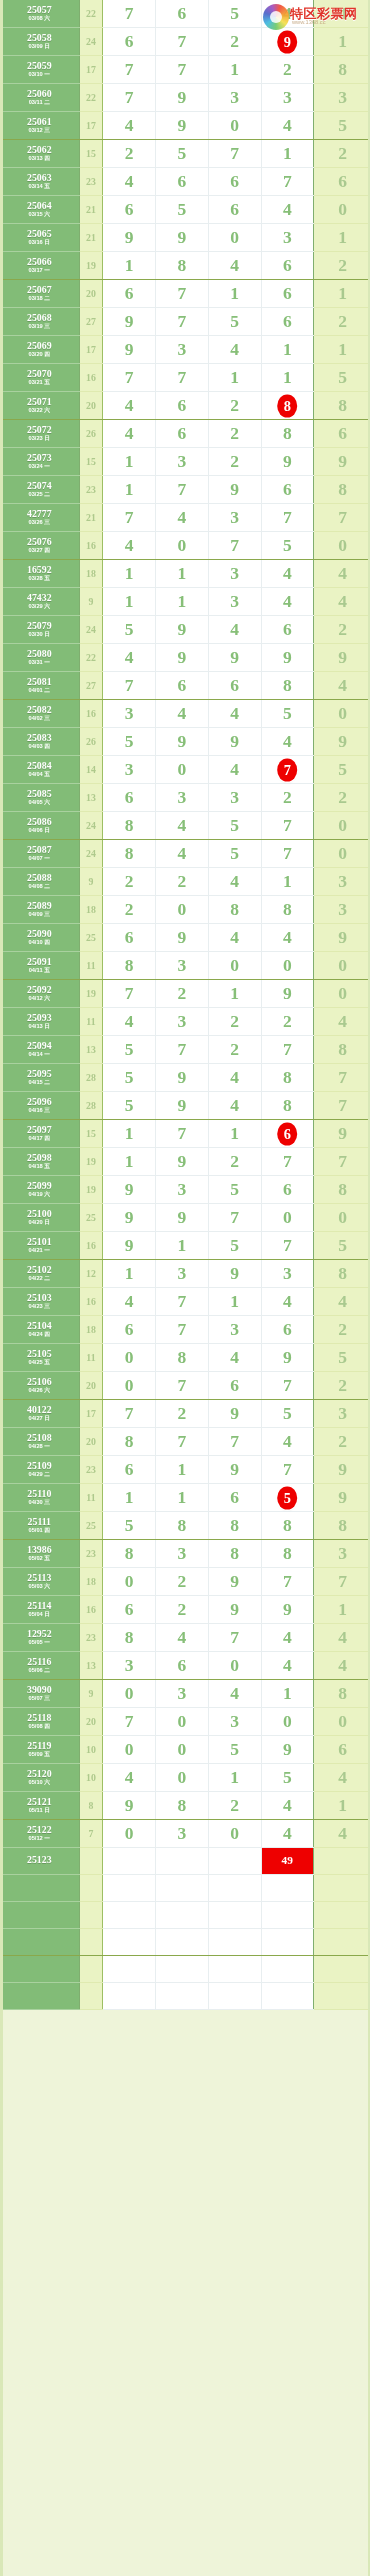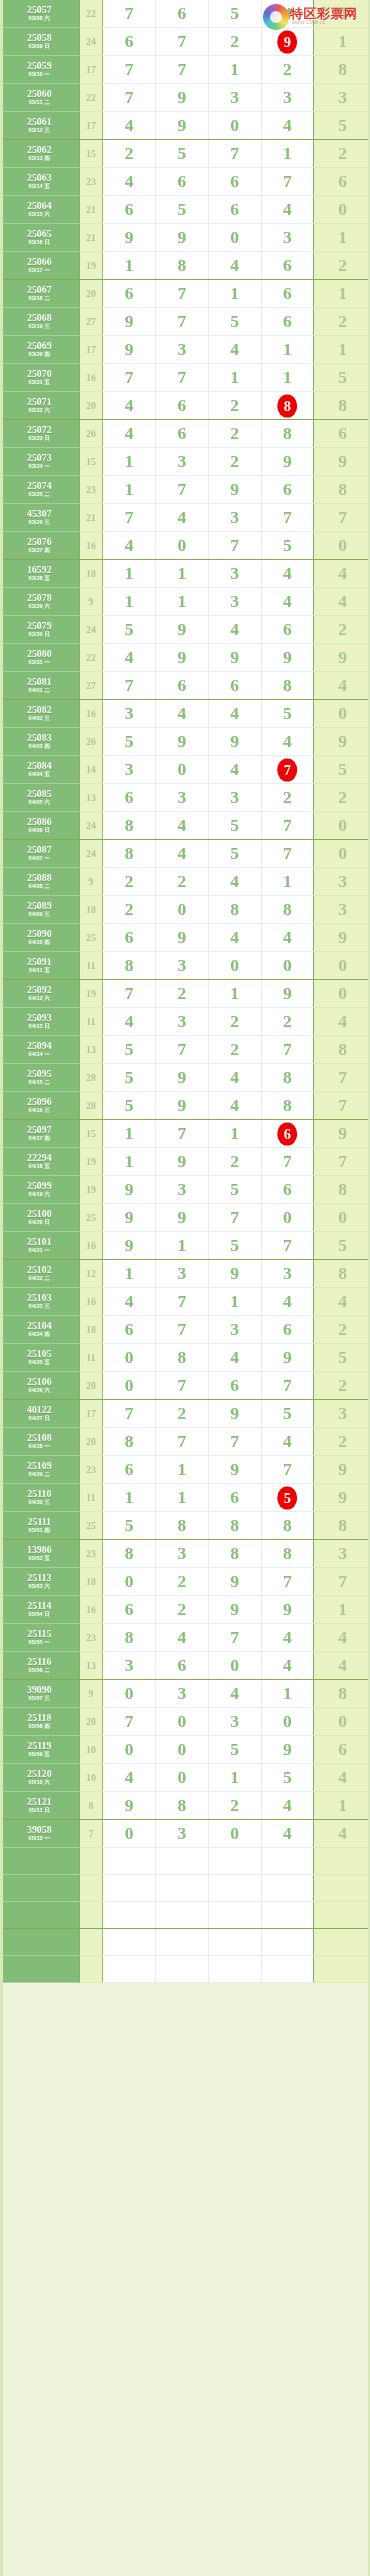--- a/index.html
+++ b/index.html
@@ -374,21 +374,21 @@
           </td>
           <td class="sum">23</td>
           <td class="dig">1</td>
           <td class="dig">7</td>
           <td class="dig">9</td>
           <td class="dig lastdig">6</td>
           <td class="tail">8</td>
         </tr>
         <tr class="row">
           <td class="issue">
-            <div class="no">45307</div>
+            <div class="no">42777</div>
             <div class="dt">03/26 三</div>
           </td>
           <td class="sum">21</td>
           <td class="dig">7</td>
           <td class="dig">4</td>
           <td class="dig">3</td>
           <td class="dig lastdig">7</td>
           <td class="tail">7</td>
         </tr>
         <tr class="row sep">
@@ -410,21 +410,21 @@
           </td>
           <td class="sum">18</td>
           <td class="dig">1</td>
           <td class="dig">1</td>
           <td class="dig">3</td>
           <td class="dig lastdig">4</td>
           <td class="tail">4</td>
         </tr>
         <tr class="row">
           <td class="issue">
-            <div class="no">25078</div>
+            <div class="no">47432</div>
             <div class="dt">03/29 六</div>
           </td>
           <td class="sum">9</td>
           <td class="dig">1</td>
           <td class="dig">1</td>
           <td class="dig">3</td>
           <td class="dig lastdig">4</td>
           <td class="tail">4</td>
         </tr>
         <tr class="row">
@@ -654,21 +654,21 @@
           <td class="dig">1</td>
           <td class="dig">7</td>
           <td class="dig">1</td>
           <td class="dig lastdig">
             <span class="marker">6</span>
           </td>
           <td class="tail">9</td>
         </tr>
         <tr class="row">
           <td class="issue">
-            <div class="no">22294</div>
+            <div class="no">25098</div>
             <div class="dt">04/18 五</div>
           </td>
           <td class="sum">19</td>
           <td class="dig">1</td>
           <td class="dig">9</td>
           <td class="dig">2</td>
           <td class="dig lastdig">7</td>
           <td class="tail">7</td>
         </tr>
         <tr class="row">
@@ -860,21 +860,21 @@
           </td>
           <td class="sum">16</td>
           <td class="dig">6</td>
           <td class="dig">2</td>
           <td class="dig">9</td>
           <td class="dig lastdig">9</td>
           <td class="tail">1</td>
         </tr>
         <tr class="row">
           <td class="issue">
-            <div class="no">25115</div>
+            <div class="no">12952</div>
             <div class="dt">05/05 一</div>
           </td>
           <td class="sum">23</td>
           <td class="dig">8</td>
           <td class="dig">4</td>
           <td class="dig">7</td>
           <td class="dig lastdig">4</td>
           <td class="tail">4</td>
         </tr>
         <tr class="row sep">
@@ -944,29 +944,43 @@
           </td>
           <td class="sum">8</td>
           <td class="dig">9</td>
           <td class="dig">8</td>
           <td class="dig">2</td>
           <td class="dig lastdig">4</td>
           <td class="tail">1</td>
         </tr>
         <tr class="row">
           <td class="issue">
-            <div class="no">39058</div>
+            <div class="no">25122</div>
             <div class="dt">05/12 一</div>
           </td>
           <td class="sum">7</td>
           <td class="dig">0</td>
           <td class="dig">3</td>
           <td class="dig">0</td>
           <td class="dig lastdig">4</td>
           <td class="tail">4</td>
+        </tr>
+        <tr class="row">
+          <td class="issue">
+            <div class="no">25123</div>
+            <div class="dt"></div>
+          </td>
+          <td class="sum"></td>
+          <td class="dig"></td>
+          <td class="dig"></td>
+          <td class="dig"></td>
+          <td class="dig lastdig">
+            <span class="badge-sq">49</span>
+          </td>
+          <td class="tail"></td>
         </tr>
         <tr class="row">
           <td class="issue">
             <div class="no"></div>
             <div class="dt"></div>
           </td>
           <td class="sum"></td>
           <td class="dig"></td>
           <td class="dig"></td>
           <td class="dig"></td>

